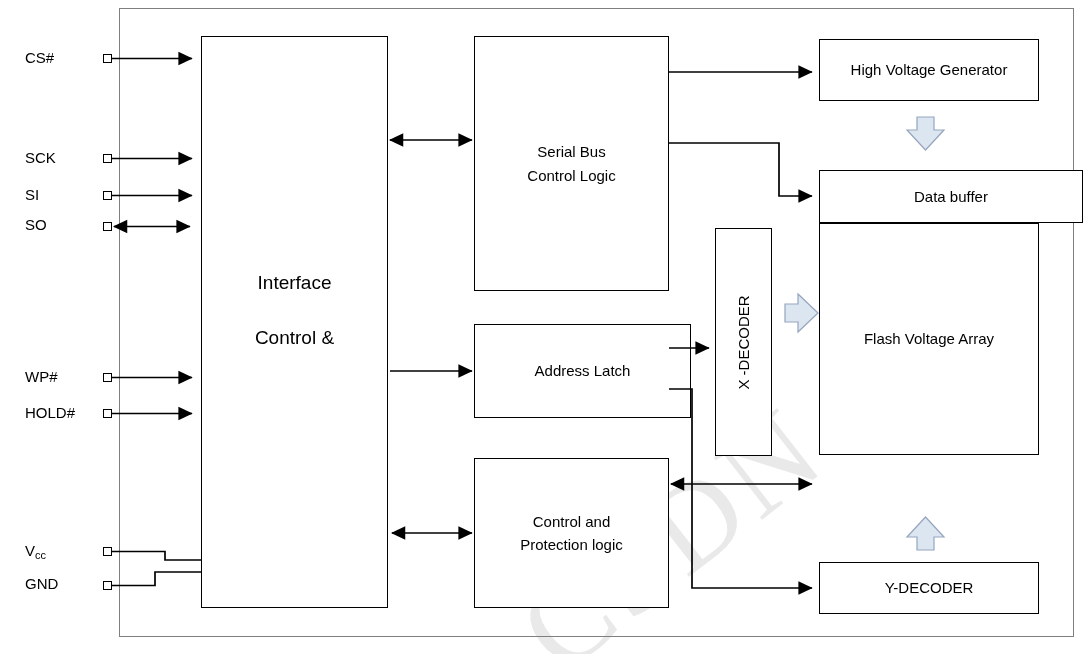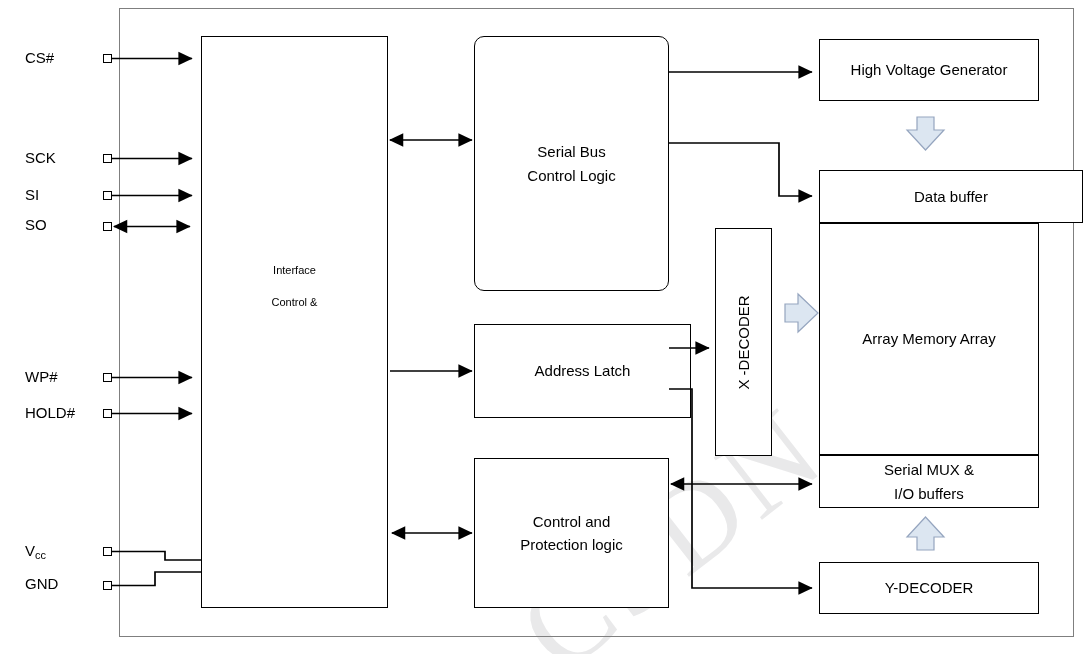--- a/index.html
+++ b/index.html
@@ -72,21 +72,21 @@
     transform: rotate(-90deg);
   }
   .outer-frame {
     position: absolute;
     border: 1.2px solid #7f7f7f;
     box-sizing: border-box;
     background: transparent;
   }
   .interface-label {
     position: absolute;
-    font-size: 11px;
+    font-size: 19px;
     color: #000000;
     text-align: center;
     line-height: 2.9;
     white-space: nowrap;
   }
   svg.wires {
     position: absolute;
     left: 0;
     top: 0;
     width: 1083px;
@@ -146,21 +146,21 @@
   <div class="pin-pad" style="left:103px; top:409px;"></div>
   <div class="pin-pad" style="left:103px; top:547px;"></div>
   <div class="pin-pad" style="left:103px; top:581px;"></div>
 
   <div class="box" style="left:201px; top:36px; width:187px; height:572px;"></div>
   <div class="interface-label" style="left:201px; top:255px; width:187px;">
     <div>Interface</div>
     <div>Control &amp;</div>
   </div>
 
-  <div class="box" style="left:474px; top:36px; width:195px; height:255px;border-radius:10px;">
+  <div class="box" style="left:474px; top:36px; width:195px; height:255px;">
     <div>
       <div>Serial Bus</div>
       <div>Control Logic</div>
     </div>
   </div>
 
   <div class="box" style="left:474px; top:324px; width:217px; height:94px;justify-content:center;">
     <div>Address Latch</div>
   </div>
 
@@ -177,29 +177,23 @@
 
   <div class="box thin" style="left:819px; top:39px; width:220px; height:62px;">
     <div>High Voltage Generator</div>
   </div>
 
   <div class="box thin" style="left:819px; top:170px; width:264px; height:53px;">
     <div>Data buffer</div>
   </div>
 
   <div class="box thin" style="left:819px; top:223px; width:220px; height:232px;">
-    <div>Array Memory Array</div>
-  </div>
-
-  <div class="box thin" style="left:819px; top:455px; width:220px; height:53px;">
-    <div>
-      <div>Serial MUX &amp;</div>
-      <div>I/O buffers</div>
-    </div>
-  </div>
+    <div>Flash Voltage Array</div>
+  </div>
+
 
   <div class="box thin" style="left:819px; top:562px; width:220px; height:52px;">
     <div>Y-DECODER</div>
   </div>
 
   <svg class="wires" viewBox="0 0 1083 654">
     <defs>
       <marker id="ar" markerWidth="9" markerHeight="9" refX="8" refY="4.5" orient="auto" markerUnits="strokeWidth">
         <path d="M0,0.6 L8.4,4.5 L0,8.4 Z" fill="#000000"></path>
       </marker>

